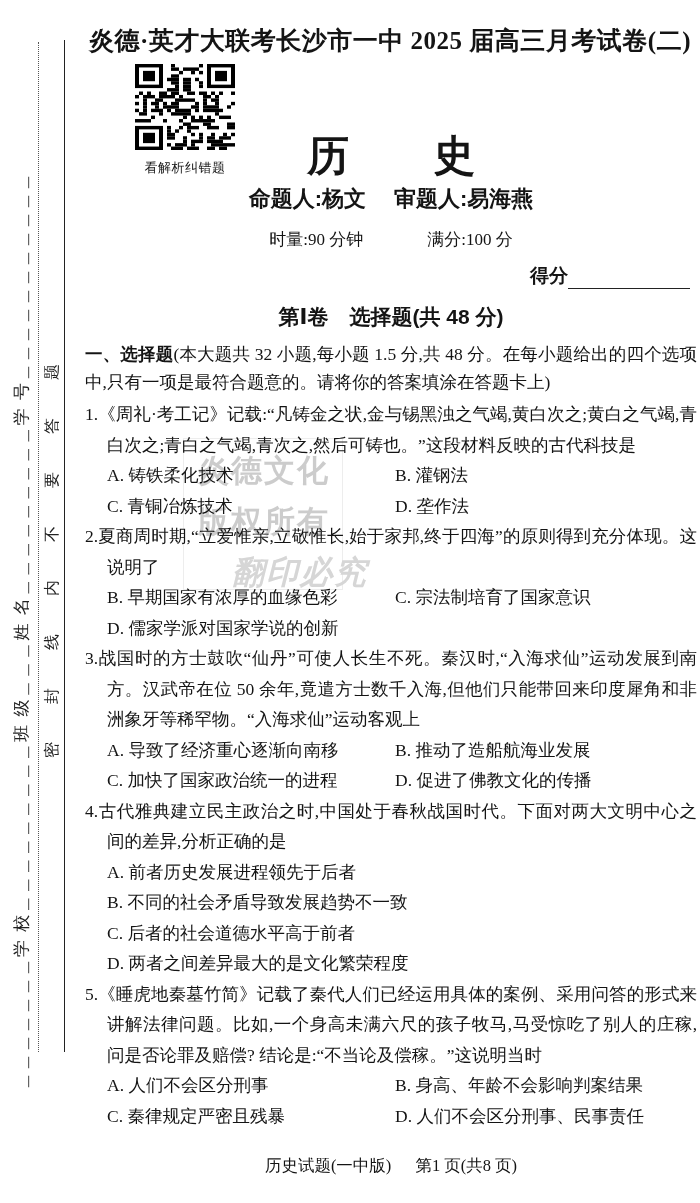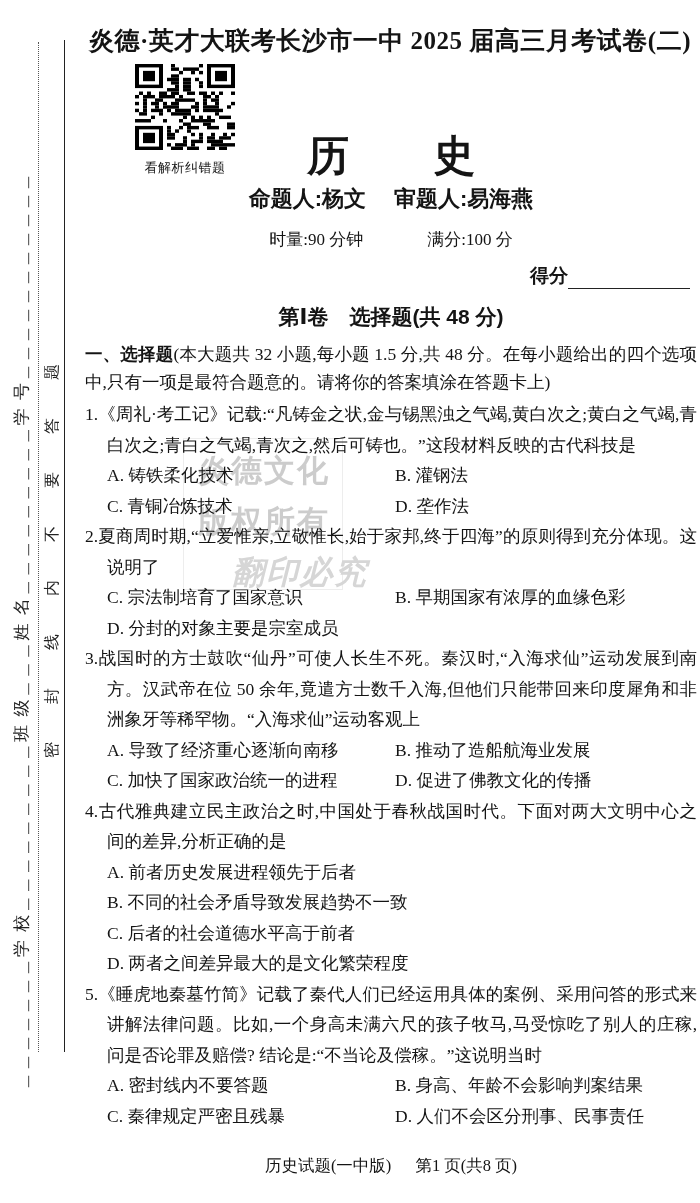--- a/index.html
+++ b/index.html
@@ -327,23 +327,23 @@
         <div class="opt">A. 铸铁柔化技术</div>
         <div class="opt">B. 灌钢法</div>
         <div class="opt">C. 青铜冶炼技术</div>
         <div class="opt">D. 垄作法</div>
       </div>
     </div>
 
     <div class="question">
       <div class="stem"><span>2.</span><span>夏商周时期,“立爱惟亲,立敬惟长,始于家邦,终于四海”的原则得到充分体现。这说明了</span></div>
       <div class="options two-col">
+        <div class="opt">B. 早期国家有浓厚的血缘色彩</div>
         <div class="opt">C. 宗法制培育了国家意识</div>
-        <div class="opt">B. 早期国家有浓厚的血缘色彩</div>
-        <div class="opt">D. 分封的对象主要是宗室成员</div>
+        <div class="opt">D. 儒家学派对国家学说的创新</div>
       </div>
     </div>
 
     <div class="question">
       <div class="stem"><span>3.</span><span>战国时的方士鼓吹“仙丹”可使人长生不死。秦汉时,“入海求仙”运动发展到南方。汉武帝在位 50 余年,竟遣方士数千入海,但他们只能带回来印度犀角和非洲象牙等稀罕物。“入海求仙”运动客观上</span></div>
       <div class="options two-col">
         <div class="opt">A. 导致了经济重心逐渐向南移</div>
         <div class="opt">B. 推动了造船航海业发展</div>
         <div class="opt">C. 加快了国家政治统一的进程</div>
         <div class="opt">D. 促进了佛教文化的传播</div>
@@ -356,21 +356,21 @@
         <div class="opt">A. 前者历史发展进程领先于后者</div>
         <div class="opt">B. 不同的社会矛盾导致发展趋势不一致</div>
         <div class="opt">C. 后者的社会道德水平高于前者</div>
         <div class="opt">D. 两者之间差异最大的是文化繁荣程度</div>
       </div>
     </div>
 
     <div class="question">
       <div class="stem"><span>5.</span><span>《睡虎地秦墓竹简》记载了秦代人们已经运用具体的案例、采用问答的形式来讲解法律问题。比如,一个身高未满六尺的孩子牧马,马受惊吃了别人的庄稼,问是否论罪及赔偿? 结论是:“不当论及偿稼。”这说明当时</span></div>
       <div class="options two-col">
-        <div class="opt">A. 密封线内不要答题</div>
+        <div class="opt">A. 人们不会区分刑事</div>
         <div class="opt">B. 身高、年龄不会影响判案结果</div>
         <div class="opt">C. 秦律规定严密且残暴</div>
         <div class="opt">D. 人们不会区分刑事、民事责任</div>
       </div>
     </div>
 
   </div>
 
   <div class="footer">
     <span>历史试题(一中版)</span><span>第1 页(共8 页)</span>

